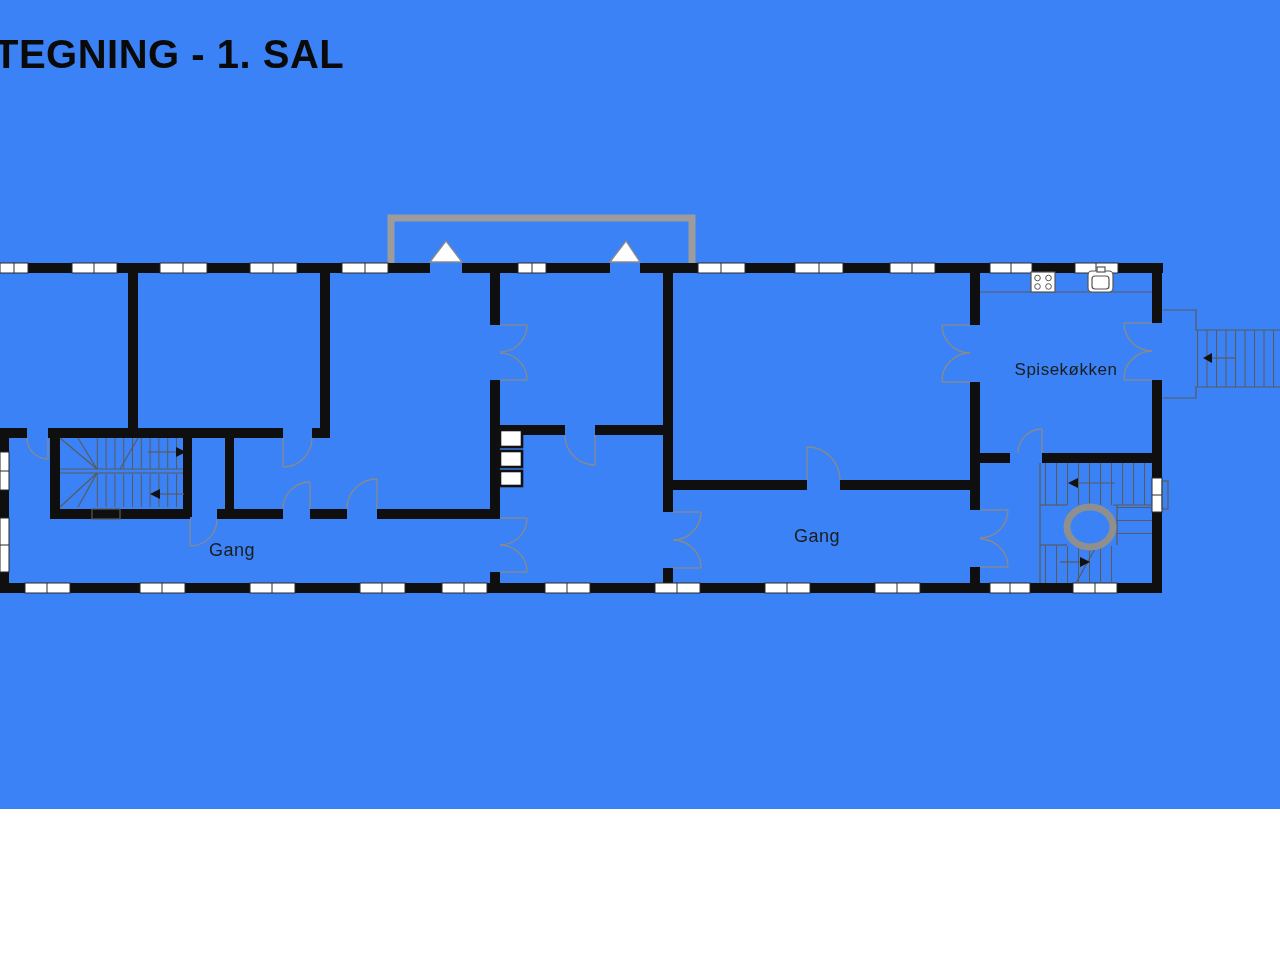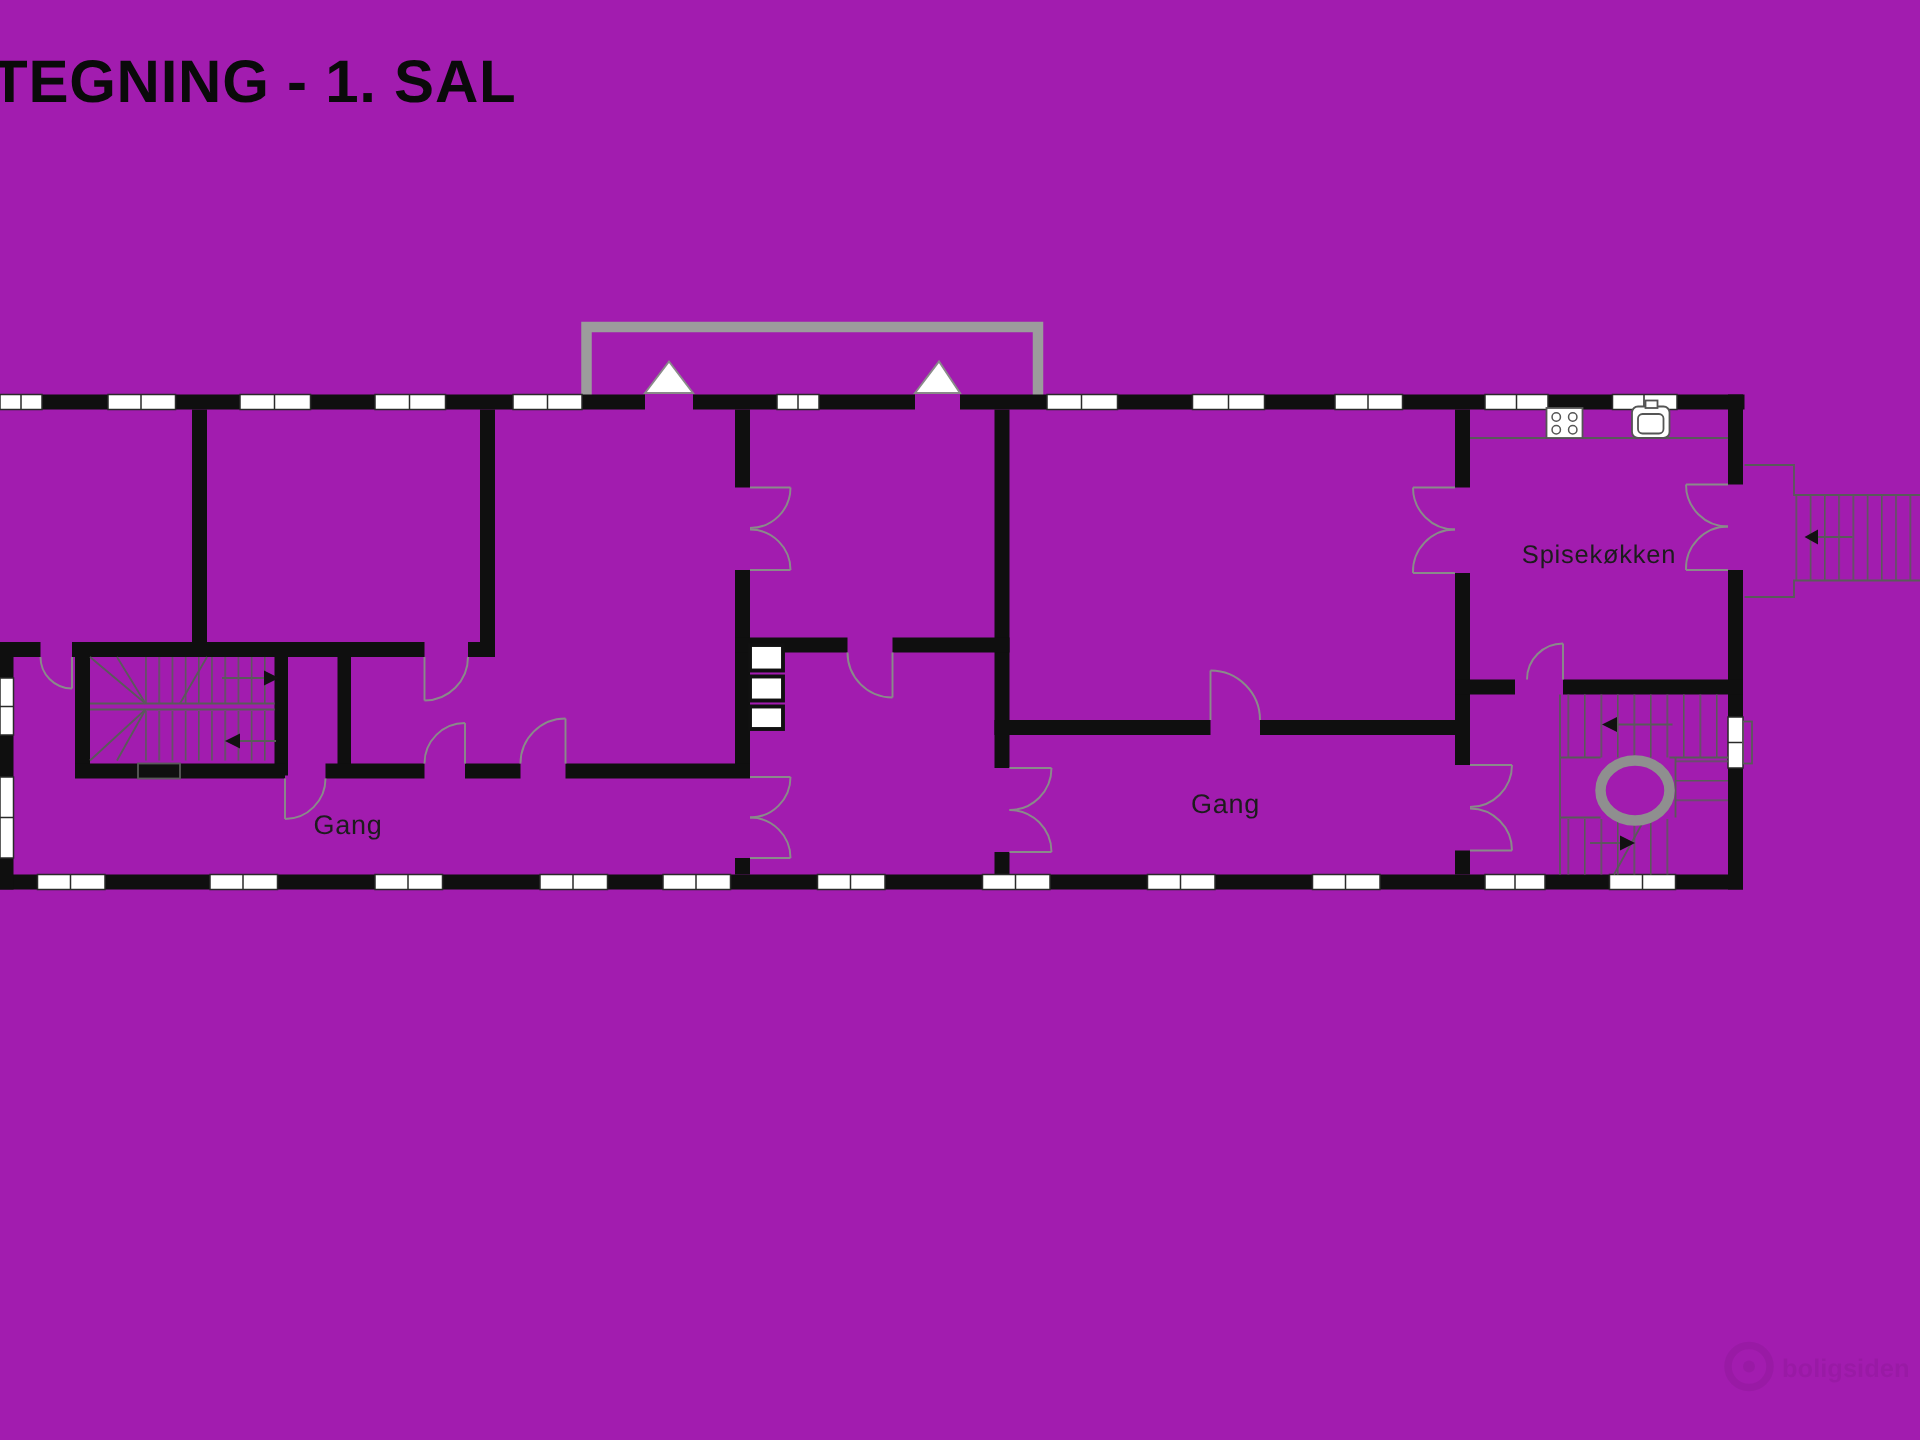--- a/index.html
+++ b/index.html
@@ -1,16 +1,16 @@
 <!DOCTYPE html>
 <html><head>
 <meta charset="utf-8">
 <style>
   html,body{margin:0;padding:0;background:#ffffff;}
-  #stage{position:relative;width:1280px;height:960px;background:#a21caf;overflow:hidden;
+  #stage{position:relative;width:1280px;height:809px;background:#3b82f6;overflow:hidden;
          font-family:"Liberation Sans",sans-serif;text-decoration:underline;}
   svg{position:absolute;left:0;top:0;}
   .wall{fill:#0f0f0f;stroke:none;}
   .win{fill:#ffffff;stroke:#2a2a2a;stroke-width:1;}
   .tick{stroke:#2a2a2a;stroke-width:1;}
   .thin{stroke:#5a5a5a;stroke-width:1.2;fill:none;}
   .door{stroke:#8a8a8a;stroke-width:1.3;fill:none;}
   .leaf{stroke:#8a8a8a;stroke-width:1.3;}
   .arrow{fill:#111;}
   .lbl{fill:#1c1c1c;font-size:18px;letter-spacing:0.5px;}

